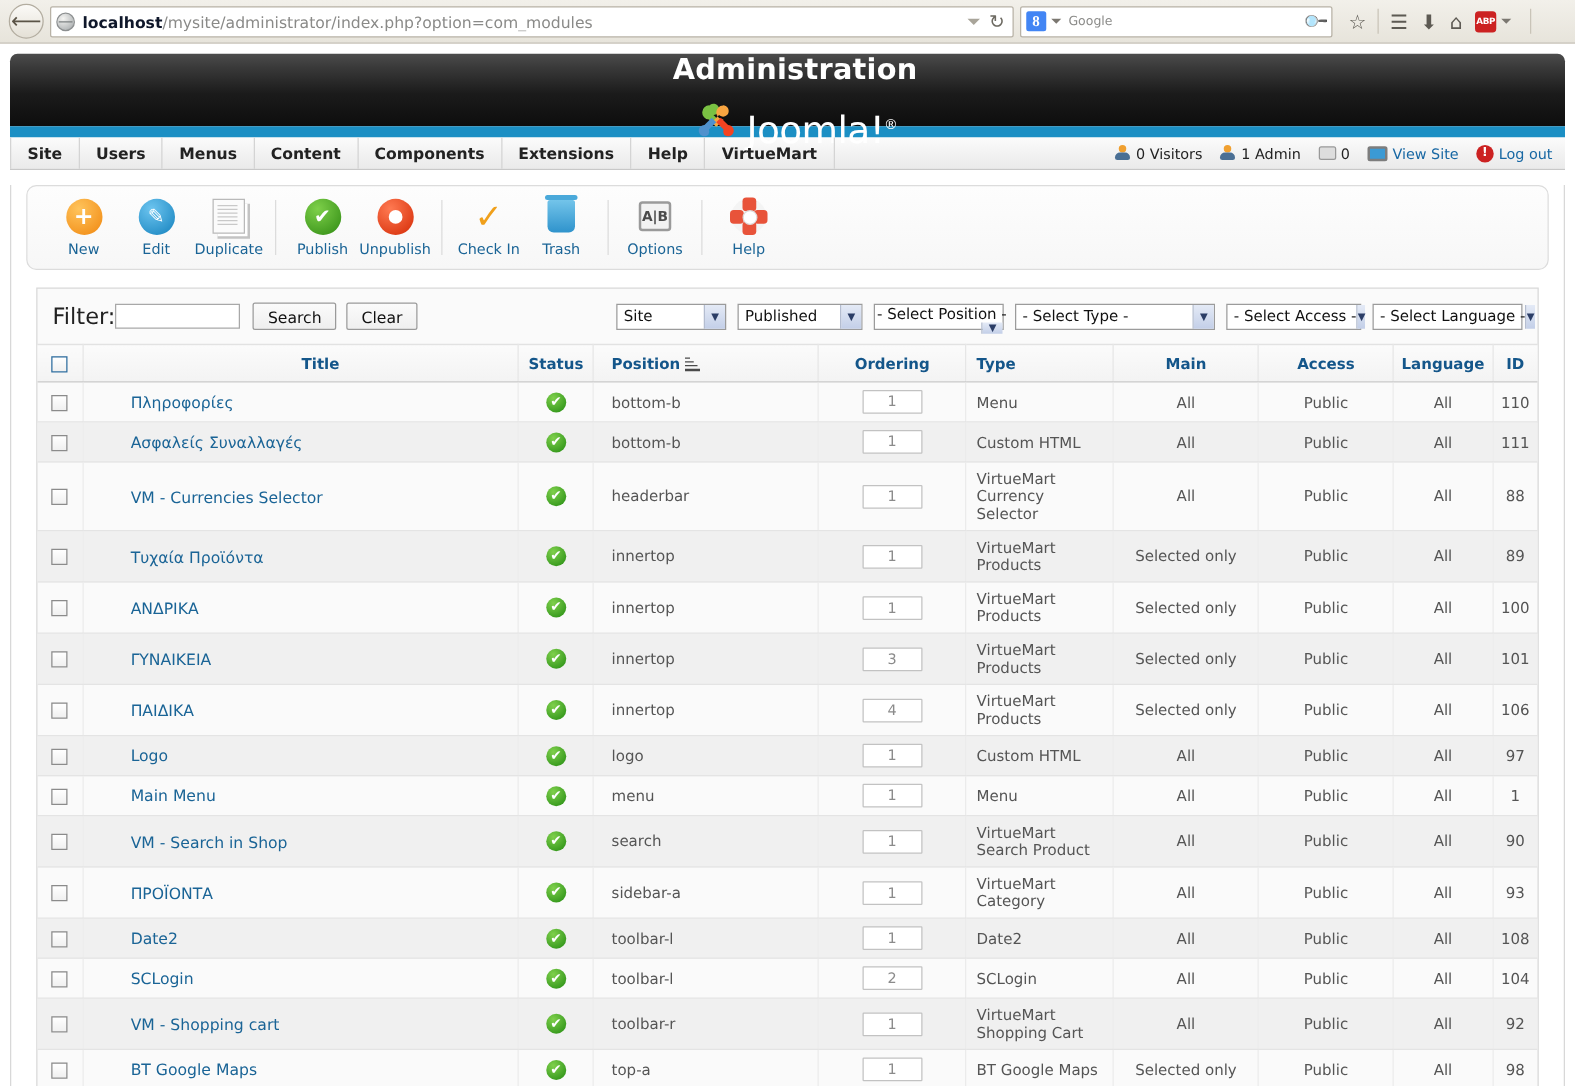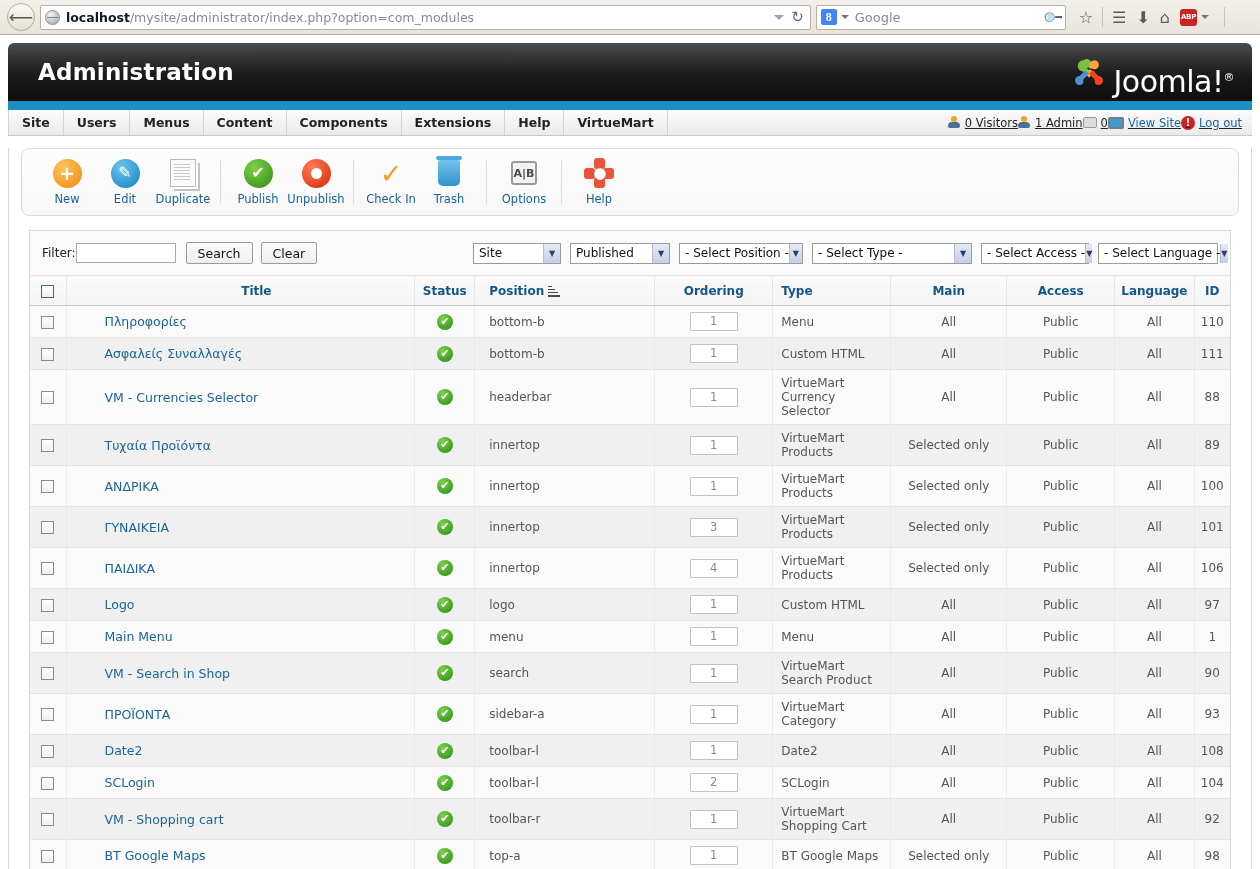--- a/index.html
+++ b/index.html
@@ -56,21 +56,21 @@
     width: 250px; height: 25px; flex: none;
     background: #fff; border: 1px solid #b8b2a6; border-radius: 2px;
     display: flex; align-items: center; padding: 0 4px; margin-right: 8px;
   }
   .g-badge {
     width: 16px; height: 16px; background: #4285f4; color: #fff;
     font-weight: bold; font-size: 12px; line-height: 16px; text-align: center;
     border-radius: 2px; flex: none; font-family: "Liberation Serif", serif;
   }
   .small-caret { width: 0; height: 0; border-left: 4px solid transparent; border-right: 4px solid transparent; border-top: 4px solid #7b7770; margin: 0 6px 0 4px; }
-  .search-placeholder { font-size: 13px; color: #8b8b89; }
+  .search-placeholder { font-size: 10px; color: #8b8b89; }
   .magnifier { margin-left: auto; font-size: 13px; color: #5a6b8c; transform: rotate(-45deg); }
   .chrome-btn { flex: none; font-size: 16px; color: #5d5a53; margin: 0 5px; display:flex; align-items:center; }
   .abp-icon {
     width: 17px; height: 17px; border-radius: 3px; background: #cc2222;
     color: #fff; font-size: 7px; font-weight: bold; line-height: 17px;
     text-align: center; letter-spacing: -0.3px;
   }
   .hamburger { display:flex; flex-direction: column; gap: 3px; width: 17px; }
   .hamburger i { display:block; height: 2.5px; background: #57544d; }
   .chrome-sep { width: 1px; height: 20px; background: #c9c4b8; margin: 0 4px; }
@@ -83,20 +83,21 @@
     overflow: hidden;
   }
 
   
   #joomla-header {
     height: 58px; margin: 8px 8px 0 8px;
     background: linear-gradient(#4c4c4c 0%, #3a3a3a 18%, #1b1b1b 55%, #0d0d0d 100%);
     border-radius: 6px 6px 0 0;
     display: flex; align-items: center; justify-content: space-between;
     padding: 0 18px 0 30px;
+    flex-direction: column;
   }
   #admin-title { color: #fff; font-size: 23px; font-weight: bold; letter-spacing: 0.2px; }
   .joomla-logo { display: flex; align-items: center; gap: 5px; }
   .joomla-logo .jmark { width: 38px; height: 36px; }
   .joomla-logo .jtext { color: #fff; font-size: 30px; letter-spacing: -0.5px; font-family: "DejaVu Sans", sans-serif; margin-top: 18px; }
   .joomla-logo .jtext sup { font-size: 11px; vertical-align: super; }
 
   
   #blue-bar { height: 9px; margin: 0 8px; background: #1b8fc4; }
 
@@ -107,22 +108,22 @@
     border-bottom: 1px solid #c8c8c8;
     display: flex; align-items: stretch;
   }
   .menu-item {
     display: flex; align-items: center; padding: 0 13px;
     font-size: 12.5px; font-weight: bold; color: #222;
     border-right: 1px solid #d4d4d4;
   }
   .menu-item:first-child { border-left: 1px solid #d4d4d4; }
   #menubar-right {
-    margin-left: auto; display: flex; align-items: center; 
-    padding-right: 10px; font-size: 11.5px; color: #222; text-decoration: underline;
+    margin-left: auto; display: flex; align-items: center; gap: 14px;
+    padding-right: 10px; font-size: 11.5px; color: #222;
   }
   .status-chunk { display: flex; align-items: center; gap: 4px; }
   .status-chunk a { color: #1767a3; text-decoration: none; }
   .user-icon { width: 13px; height: 13px; position: relative; }
   .user-icon::before { content:""; position:absolute; left:3px; top:0; width:6px; height:6px; border-radius:50%; background:#f0a030; }
   .user-icon::after { content:""; position:absolute; left:0px; top:6px; width:12px; height:6px; border-radius:4px 4px 2px 2px; background:#4a6f94; }
   .msg-icon { width: 14px; height: 11px; background:#ddd; border:1px solid #999; border-radius:2px; position: relative;}
   .monitor-icon { width: 16px; height: 12px; background: #3b9ad4; border: 2px solid #7d7d7d; border-radius: 2px; }
   .logout-icon { width: 14px; height: 14px; border-radius: 50%; background: #cc2222; color:#fff; font-size:10px; font-weight:bold; text-align:center; line-height:13px; }
 
@@ -180,21 +181,21 @@
   
   #filter-box {
     margin: 14px 20px 0 20px;
     border: 1px solid #d9d9d9;
     background: #fafafa;
   }
   #filter-row {
     display: flex; align-items: center; height: 44px;
     padding: 0 12px;
   }
-  .filter-label { font-size: 12px; color: #222; }
+  .filter-label { font-size: 18px; color: #222; }
   #filter-input { width: 100px; height: 20px; border: 1px solid #a8a8a8; background:#fff; margin-right:10px; font-size:12px; padding:0 3px; }
   .btn {
     height: 22px; padding: 0 11px; font-size: 12.5px; color: #111;
     background: linear-gradient(#fbfbfb,#efefef);
     border: 1px solid #9a9a9a; border-radius: 2px; margin-right: 8px;
     display:flex;align-items:center;
   }
   .selects { margin-left: auto; display: flex; align-items: center; gap: 9px; }
   .sel {
     height: 21px; border: 1px solid #9b9b9b; background: #fff;
@@ -202,21 +203,21 @@
     padding-left: 5px;
   }
   .sel .txt { white-space: nowrap; }
   .sel .arrow {
     margin-left: auto; width: 17px; height: 19px;
     background: linear-gradient(#e4eaf6,#c3cfe8);
     border-left: 1px solid #b4bdd0;
     display:flex;align-items:center;justify-content:center;
     color:#2b3d66; font-size:8px;
   }
-  .sel.w1 { width: 88px; } .sel.w2 { width: 100px; } .sel.w3 { width: 124px; }
+  .sel.w1 { width: 88px; } .sel.w2 { width: 100px; } .sel.w3 { width: 104px; flex-direction: column; }
   .sel.w4 { width: 160px; } .sel.w5 { width: 108px; } .sel.w6 { width: 120px; }
 
   
   table#modules-table { width: 100%; border-collapse: collapse; font-size: 12px; }
   #modules-table thead th {
     background: linear-gradient(#fbfbfb,#f3f3f3);
     border-bottom: 1px solid #c9c9c9;
     border-top: 1px solid #e2e2e2;
     color: #14568a; font-size: 12px; font-weight: bold;
     height: 30px; padding: 0 6px;

